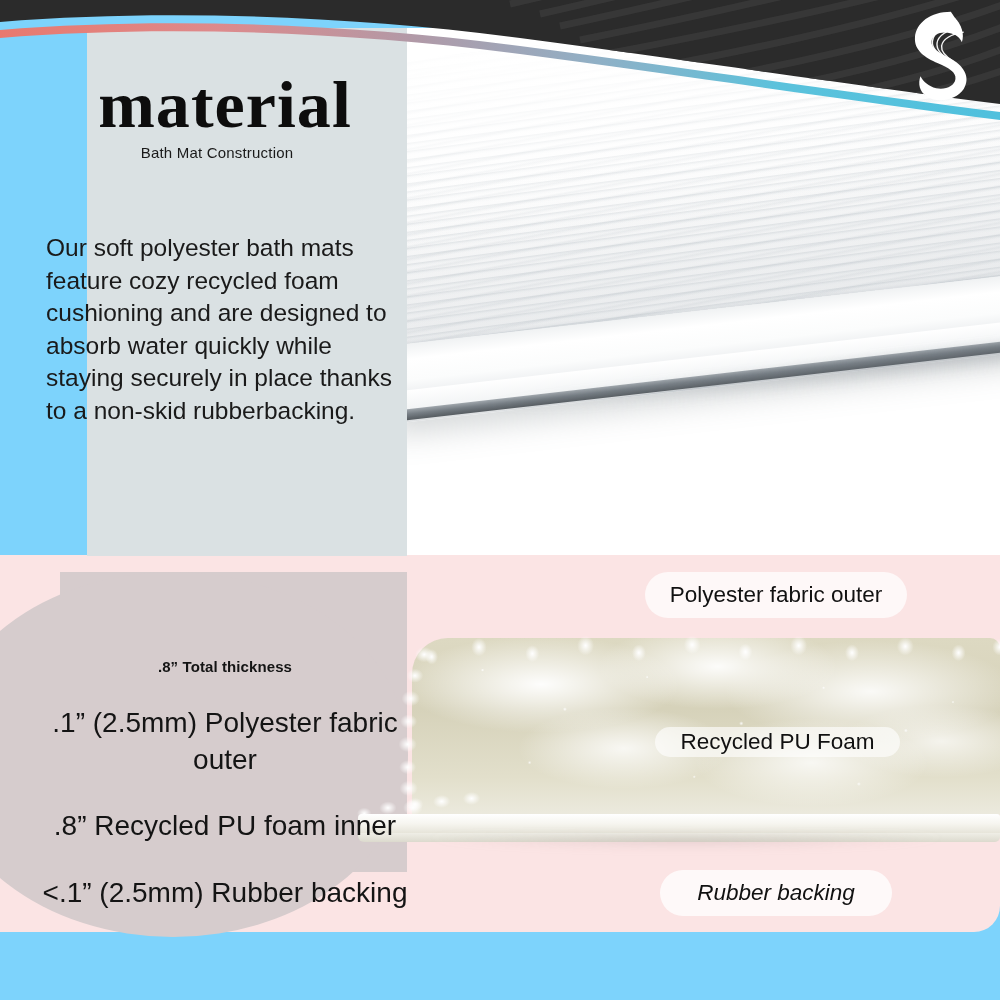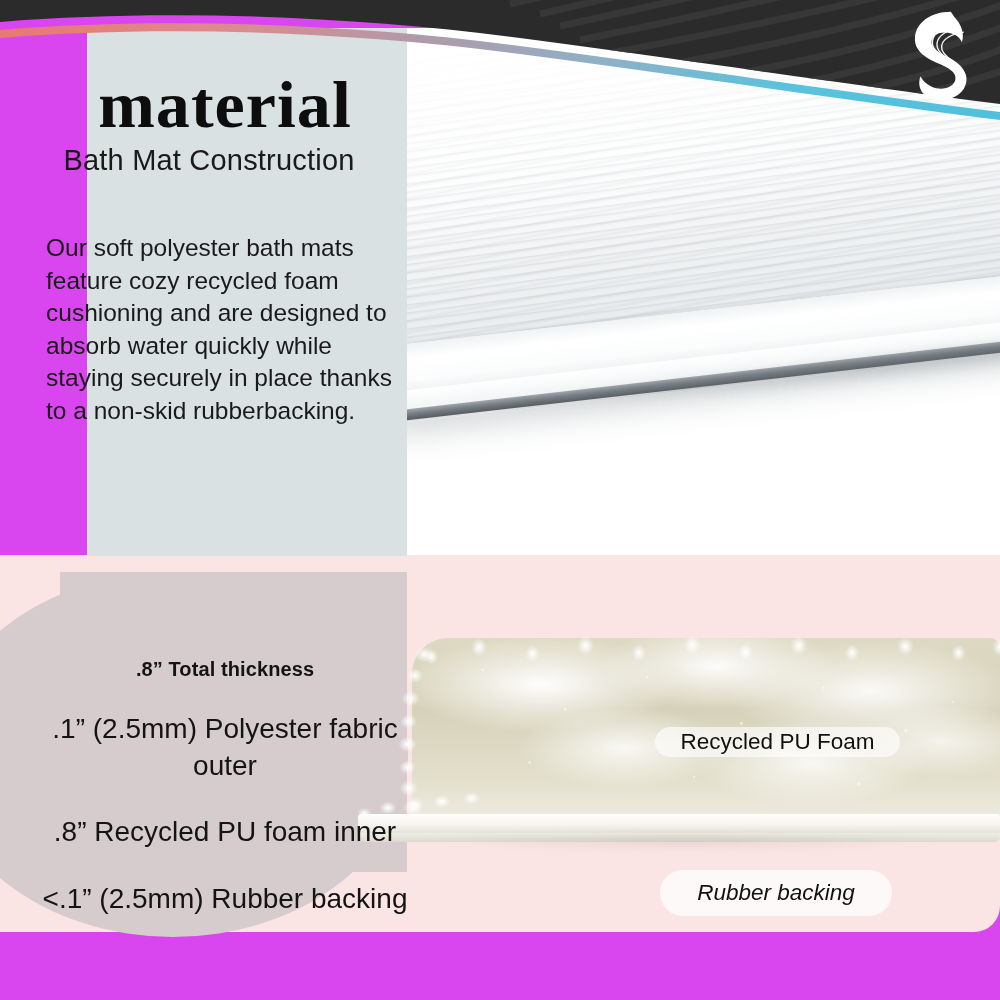--- a/index.html
+++ b/index.html
@@ -3,21 +3,21 @@
 <meta charset="utf-8">
 <title>Material — Bath Mat Construction</title>
 <style>
   * { margin:0; padding:0; box-sizing:border-box; }
   html, body { width:1000px; height:1000px; }
   body {
     font-family:"Liberation Sans", sans-serif;
     background:#ffffff;
     overflow:hidden;
   }
-  #stage { position:relative; width:1000px; height:1000px; background:#d946ef; overflow:hidden; }
+  #stage { position:relative; width:1000px; height:1000px; background:#7dd3fc; overflow:hidden; }
 
   
   .pink-block{
     position:absolute; left:0; top:555px; width:1000px; height:377px;
     background:#fbe4e4;
     border-bottom-right-radius:26px;
   }
 
   
   .sage-panel{
@@ -203,32 +203,32 @@
     font-weight:700;
     font-size:66px;
     line-height:1;
     letter-spacing:1px;
     color:#0d0d0d;
     text-align:center;
     transform:scaleX(1.03);
     transform-origin:center;
   }
   .subtitle{
-    position:absolute; left:44px; top:144px; width:330px;
-    font-size:29px; letter-spacing:.2px; color:#1a1a1a; text-align:center;
+    position:absolute; left:52px; top:144px; width:330px;
+    font-size:15px; letter-spacing:.2px; color:#1a1a1a; text-align:center;
   }
   .body-copy{
     position:absolute; left:46px; top:232px; width:358px;
     font-size:24.5px; line-height:1.33; color:#1a1a1a; 
   }
   .spec{
     position:absolute; left:40px; top:658px; width:370px;
     text-align:center; color:#141414;
   }
-  .spec-head{ font-size:20px; font-weight:700; letter-spacing:.1px; }
+  .spec-head{ font-size:15px; font-weight:700; letter-spacing:.1px; }
   .spec-line{ font-size:28px; line-height:1.33;margin-top:29px; }
 
   
   .pill{
     position:absolute;
     display:flex; align-items:center; justify-content:center;
     border-radius:999px;
     color:#111;
     font-size:22.5px;
     white-space:nowrap;
@@ -336,16 +336,17 @@
 
   <div class="body-copy">Our soft polyester bath mats feature cozy recycled foam cushioning and are designed to absorb water quickly while staying securely in place thanks to a non-skid rubberbacking.</div>
 
   <div class="spec">
     <div class="spec-head">.8” Total thickness</div>
     <div class="spec-line">.1” (2.5mm) Polyester fabric outer</div>
     <div class="spec-line">.8” Recycled PU foam inner</div>
     <div class="spec-line">&lt;.1” (2.5mm) Rubber backing</div>
   </div>
 
+  <div class="pill" id="pill-outer">Polyester fabric outer</div>
   <div class="pill" id="pill-foam">Recycled PU Foam</div>
   <div class="pill" id="pill-rubber">Rubber backing</div>
 
 </div>
 
 </body></html>

